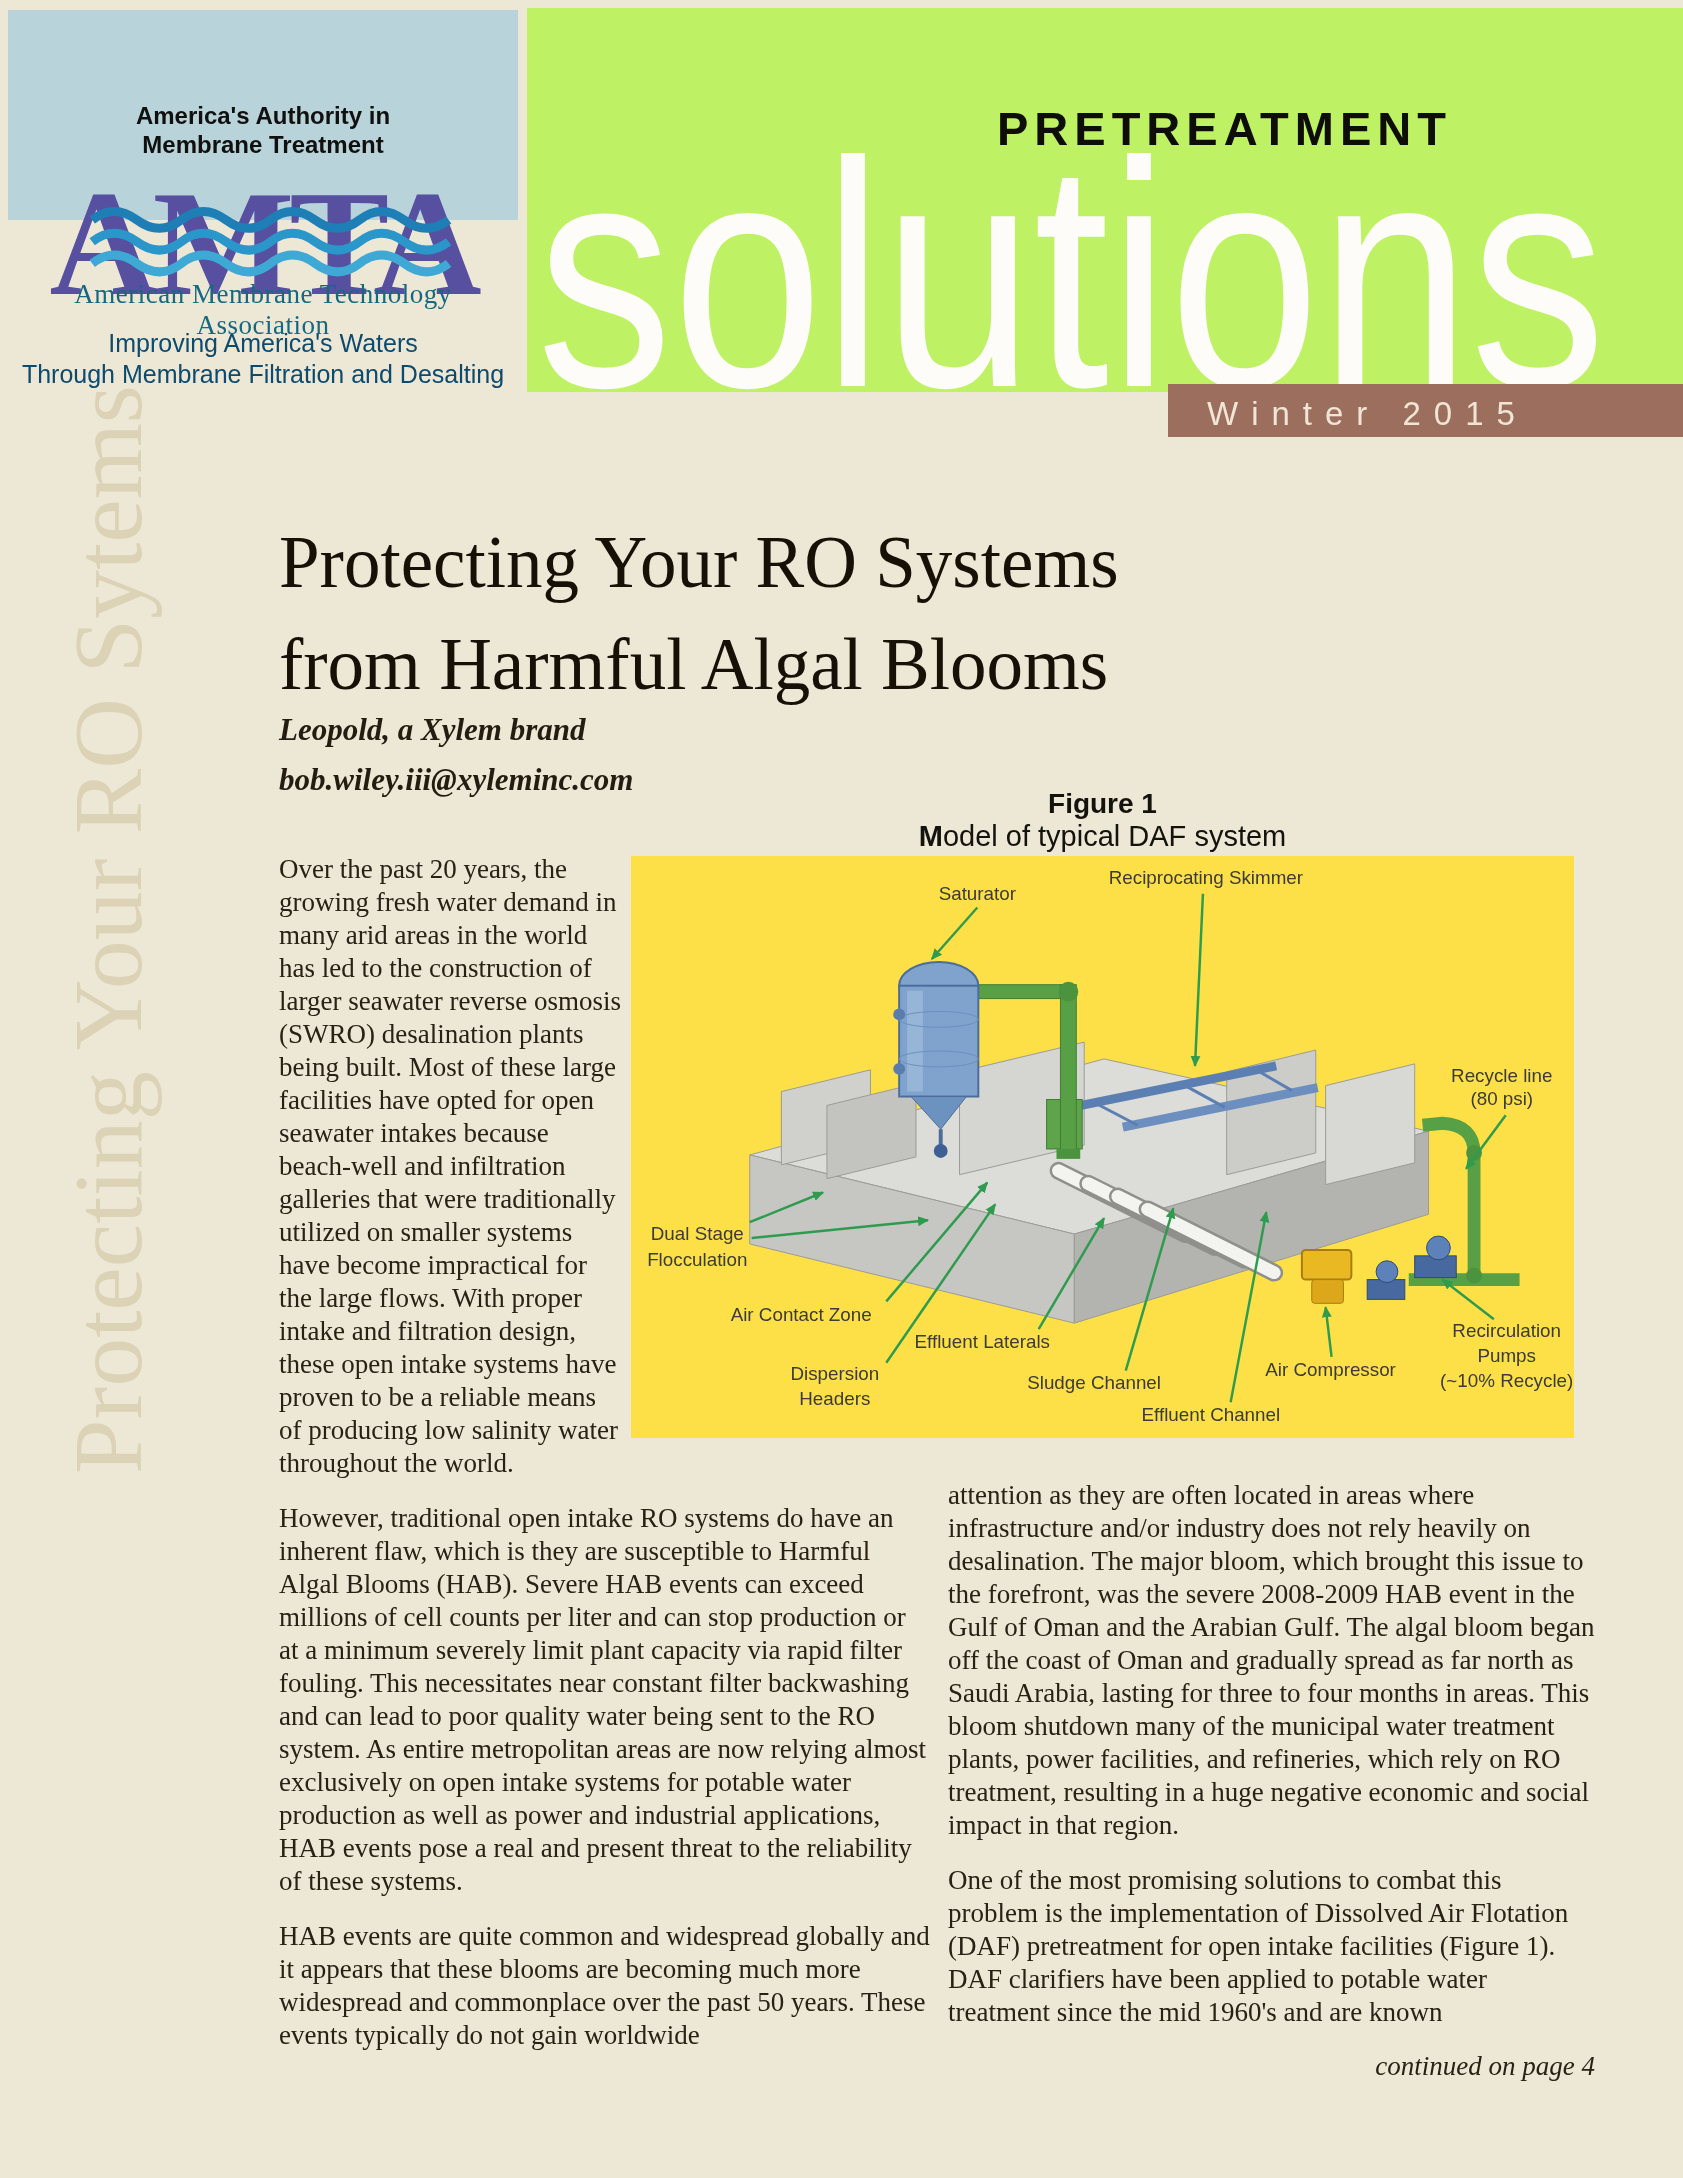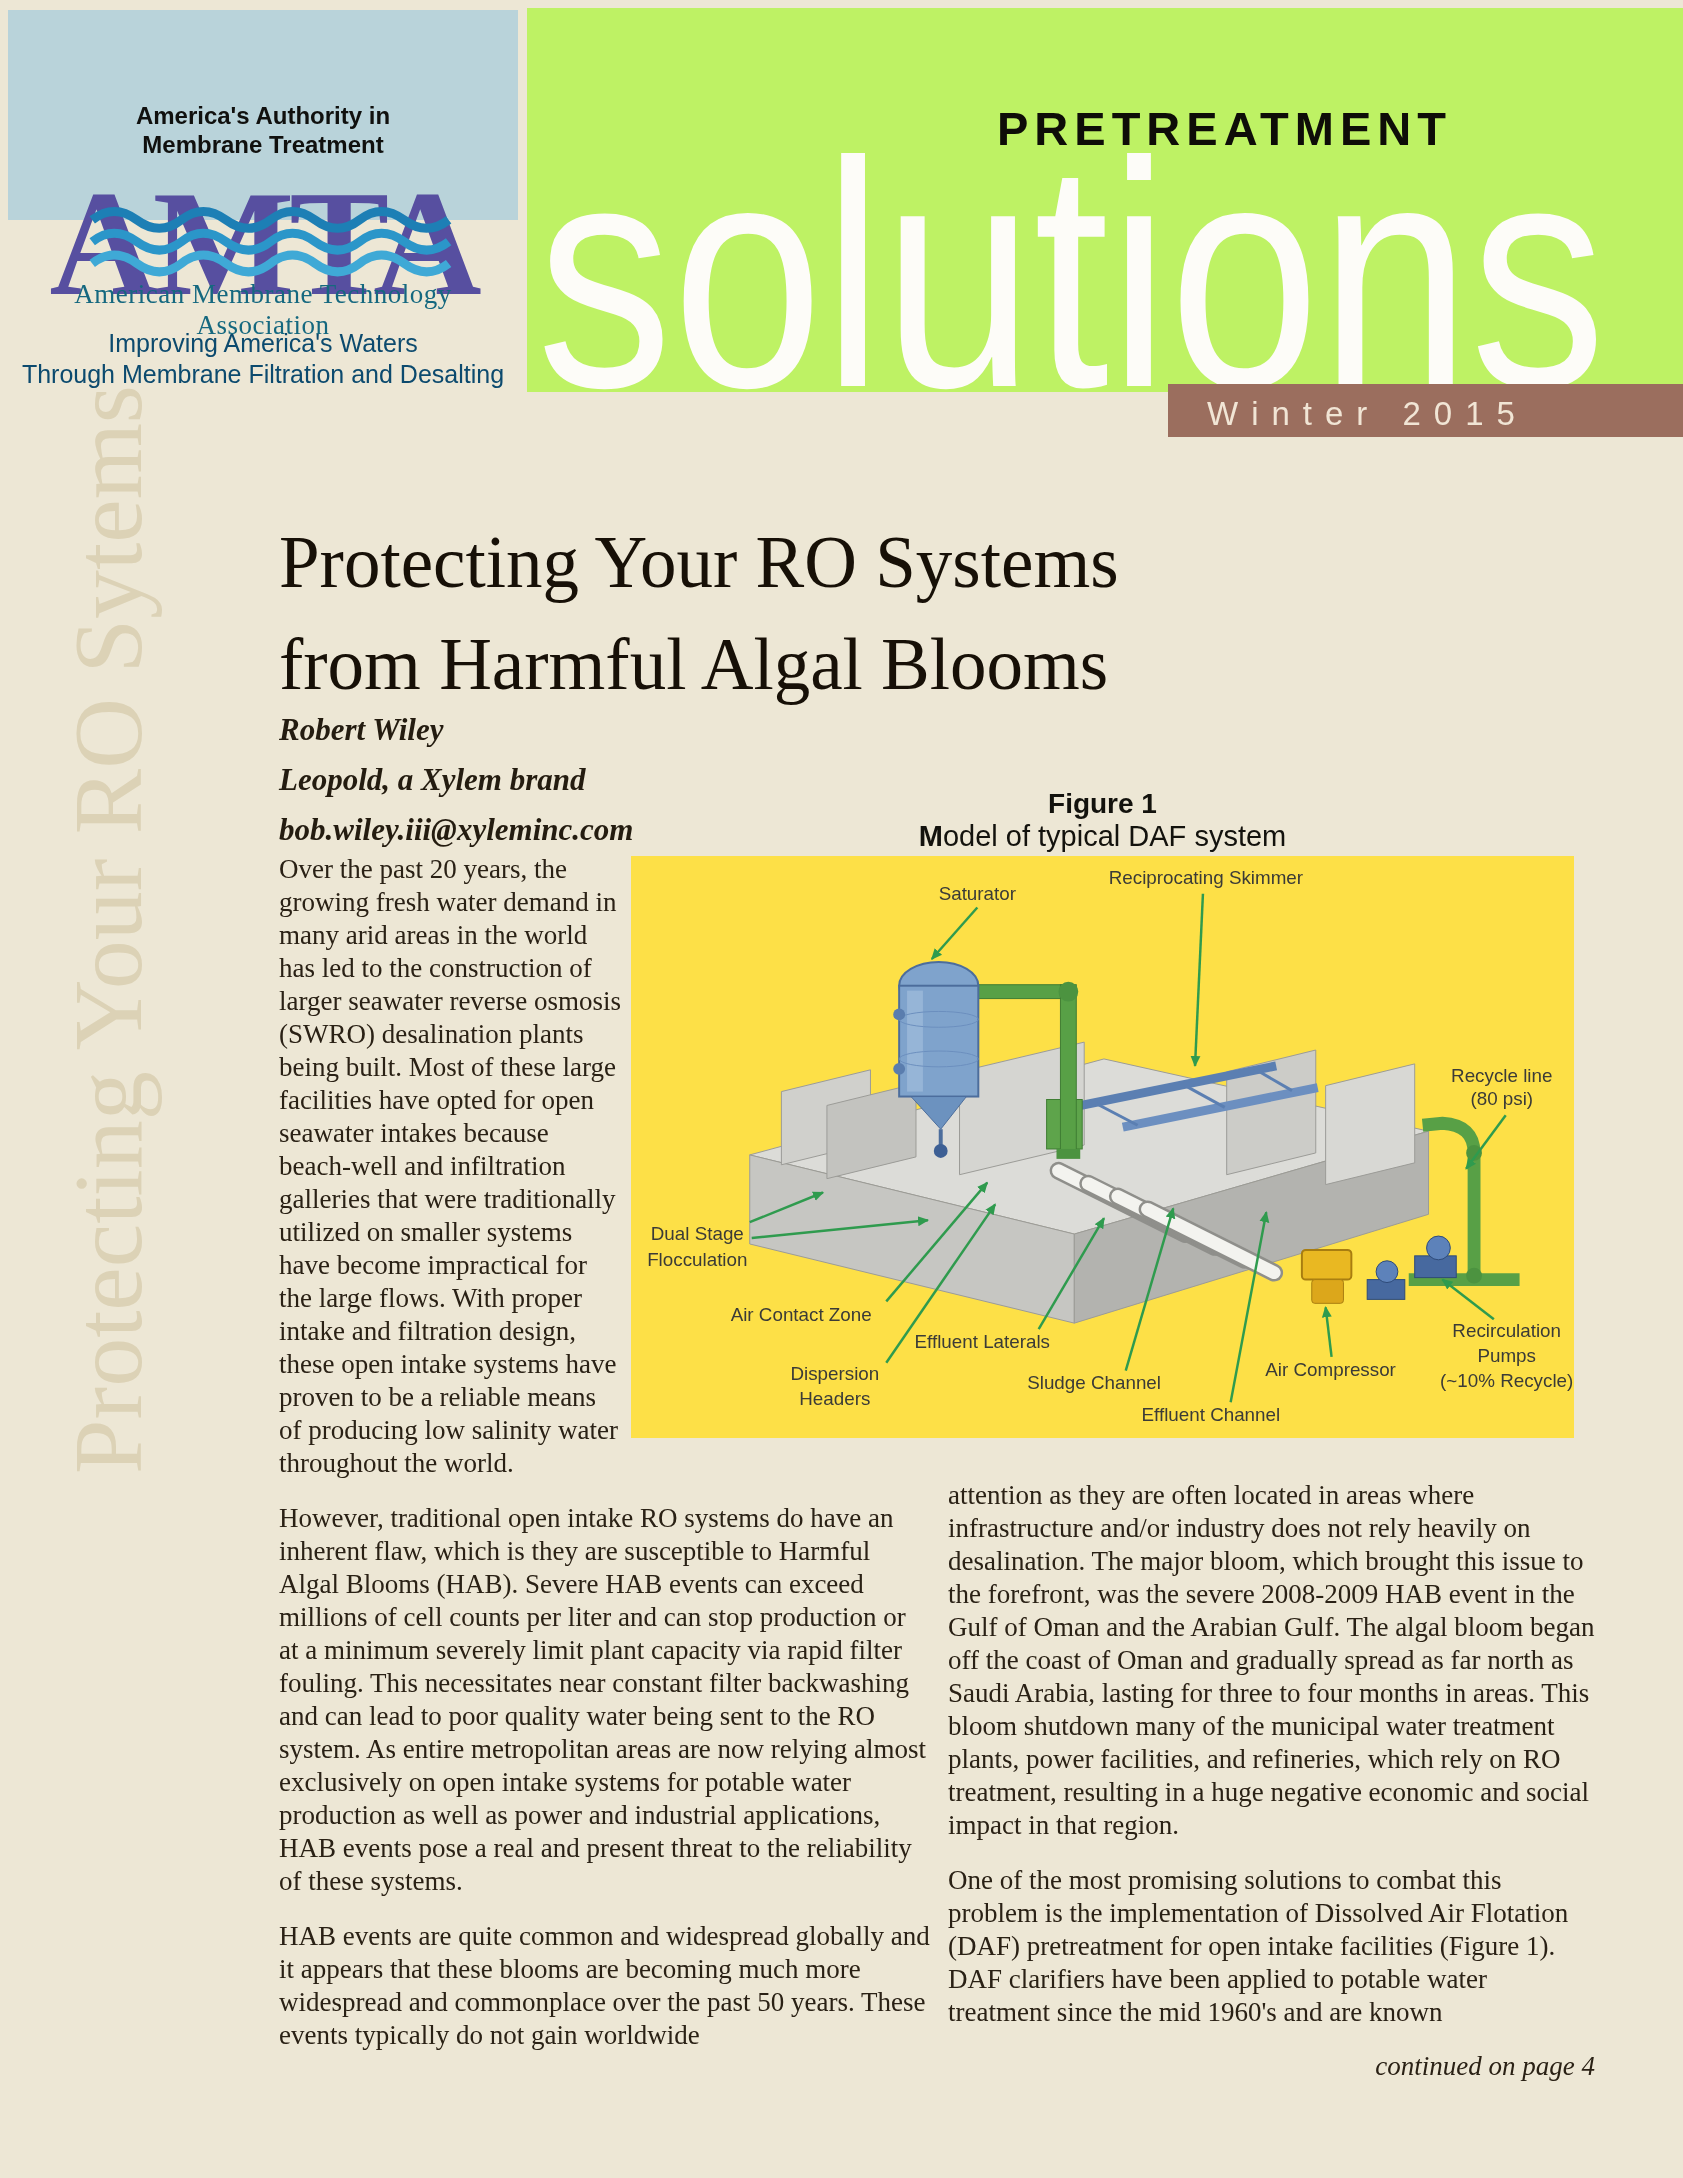--- a/index.html
+++ b/index.html
@@ -83,21 +83,20 @@
     <div>Through Membrane Filtration and Desalting</div>
   </div>
 
   <div class="vertical-title">Protecting Your RO Sytems</div>
 
   <div class="article-title">
     <div>Protecting Your RO Systems</div>
     <div>from Harmful Algal Blooms</div>
   </div>
   <div class="author-block">
-    <div>Robert Wiley</div>
     <div>Leopold, a Xylem brand</div>
     <div>bob.wiley.iii@xyleminc.com</div>
   </div>
 
   <div class="fig-caption">
     <div class="fig-label">Figure 1</div>
     <div class="fig-sub"><b>M</b><span>odel of typical DAF system</span></div>
   </div>
 
   <div class="figure-box">

